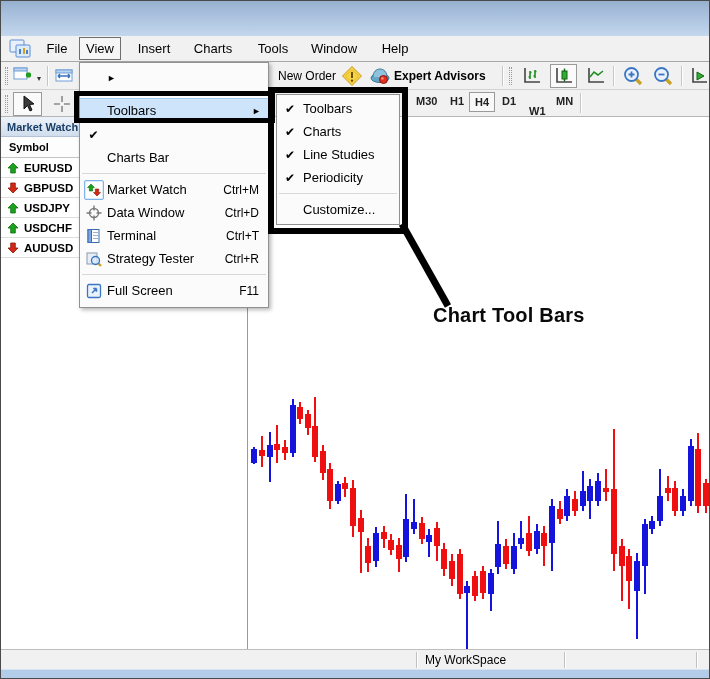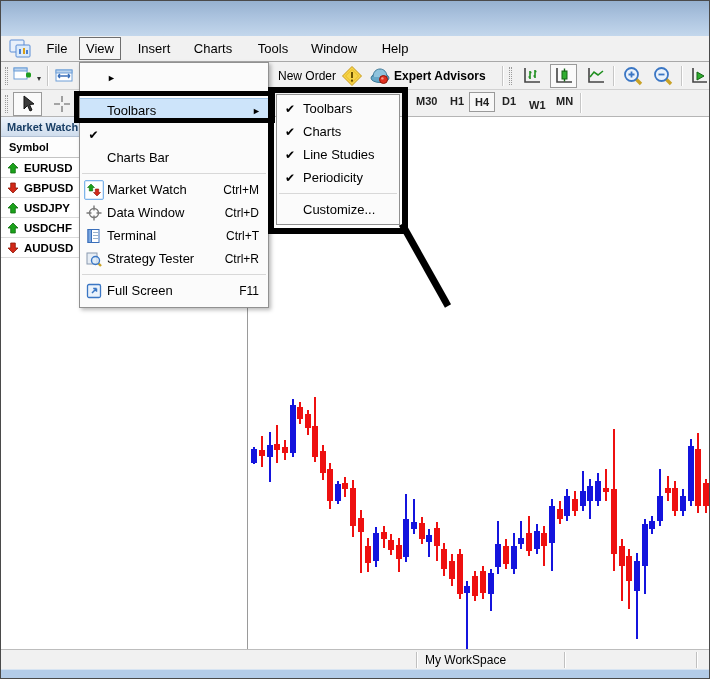--- a/index.html
+++ b/index.html
@@ -196,21 +196,21 @@
     </div>
     <div class="abs tbtn" style="left:46px;top:2px;width:29px;">
       <svg width="20" height="20">
           <path d="M10 2v6M10 12v6M2 10h6M12 10h6" stroke="#8a8a8a" stroke-width="1.6"></path>
         </svg>
     </div>
     <div class="abs tf-btn" style="left:410px;top:2px;text-align:right;">M30</div>
     <div class="abs tf-btn" style="left:444px;top:2px;">H1</div>
     <div class="abs tf-btn tf-active" style="left:468px;top:2px;">H4</div>
     <div class="abs tf-btn" style="left:496px;top:2px;">D1</div>
-    <div class="abs tf-btn" style="left:523px;top:6px;">W1</div>
+    <div class="abs tf-btn" style="left:523px;top:12px;">W1</div>
     <div class="abs tf-btn" style="left:550px;top:2px;">MN</div>
     <div class="abs tsep" style="left:579px;top:3px;"></div>
   </div>
 
   <div id="market-watch" class="abs">
     <div id="mw-header" class="abs">Market Watch</div>
     <div id="mw-colhead" class="abs">Symbol</div>
     <div class="mw-row abs" style="top:41px;">
       <span class="arr"><svg width="12" height="12">
             <path d="M6 1l5 5H8.3v5H3.7V6H1z" fill="#1ba11b" stroke="#0e6e0e" stroke-width=".8"></path>
@@ -594,14 +594,15 @@
       <span class="icol"></span>
       <span class="lbl">Customize...</span>
     </div>
   </div>
 
   <div id="bb-toolbars" class="abs"></div>
   <div id="bb-submenu" class="abs"></div>
   <svg id="arrow-svg" class="abs">
     <line x1="11" y1="8" x2="57" y2="90" stroke="#000" stroke-width="7"></line>
   </svg>
+  <div id="annotation-label" class="abs">Chart Tool Bars</div>
 
 </div>
 
 </body></html>

